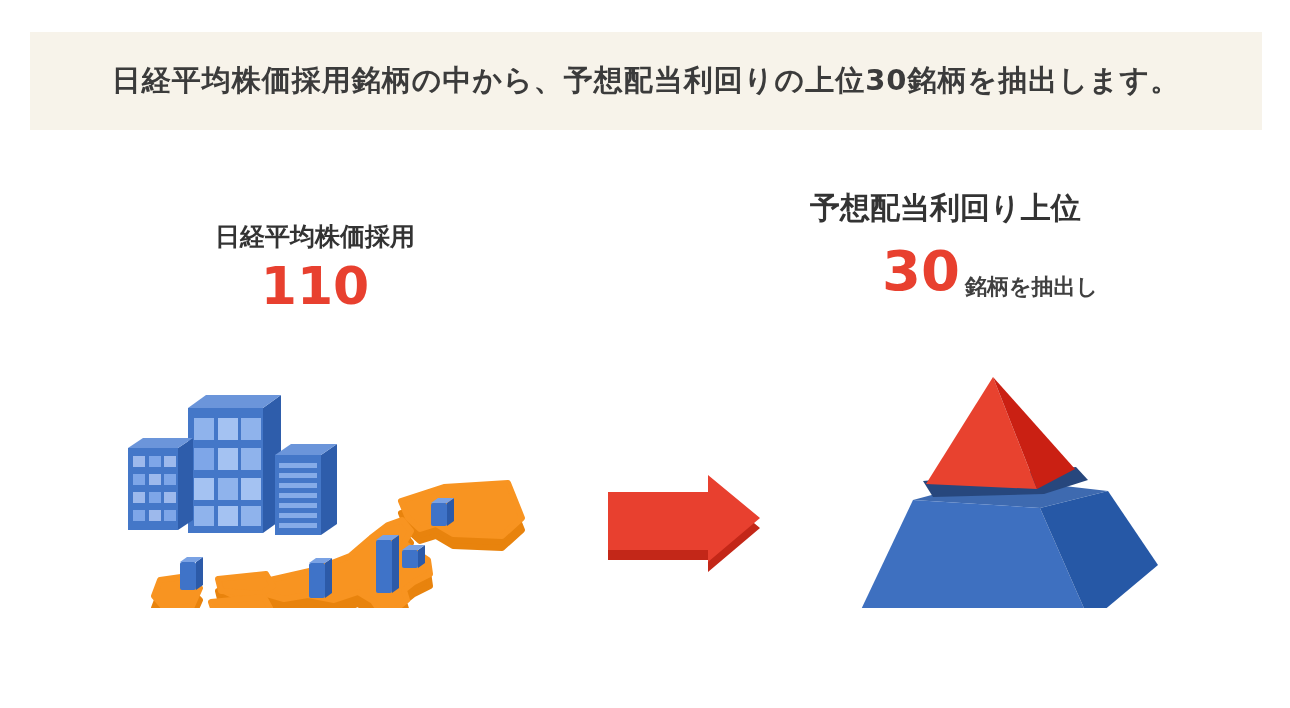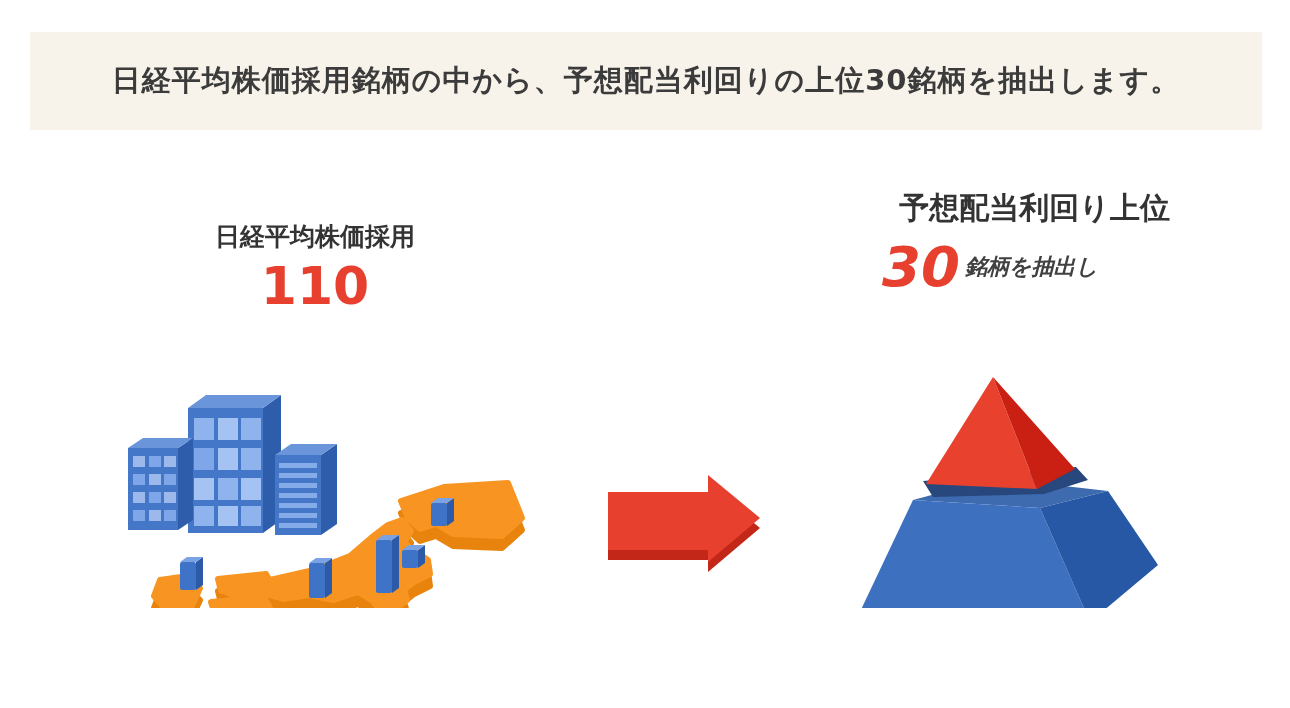--- a/index.html
+++ b/index.html
@@ -23,25 +23,25 @@
     text-align:center; font-size:25px; font-weight:600; color:#333333;
   }
   .left-count-line {
     position:absolute; left:155px; top:258px; width:320px; height:64px;
     display:flex; align-items:baseline; justify-content:center; gap:6px;
   }
   .big-red-225 { font-size:52px; font-weight:700; color:#e8402f; line-height:1.1; }
   .left-count-suffix { font-size:31px; font-weight:700; color:#333333; }
   .right-line1 {
     position:absolute; left:810px; top:188px; width:360px;
-    text-align:right; font-size:30px; font-weight:700; color:#333333;
+    text-align:left; font-size:30px; font-weight:700; color:#333333;
   }
   .right-count-line {
     position:absolute; left:810px; top:232px; width:360px; height:70px;
-    display:flex; align-items:center; justify-content:center; gap:5px;font-style:italic;
+    display:flex; align-items:flex-end; justify-content:center; gap:5px;
   }
   .big-red-30 { font-size:56px; font-weight:700; color:#e8402f; line-height:1.1; }
   .right-count-suffix { font-size:22px; font-weight:700; color:#404040; }
   .right-line3 {
     position:absolute; left:810px; top:303px; width:360px;
     text-align:center; font-size:30px; font-weight:700; color:#333333;
   }
   .illu-left  { position:absolute; left:108px; top:378px; width:450px; height:280px; }
   .illu-arrow { position:absolute; left:600px; top:465px; width:175px; height:115px; }
   .illu-pyr   { position:absolute; left:830px; top:370px; width:400px; height:280px; }

